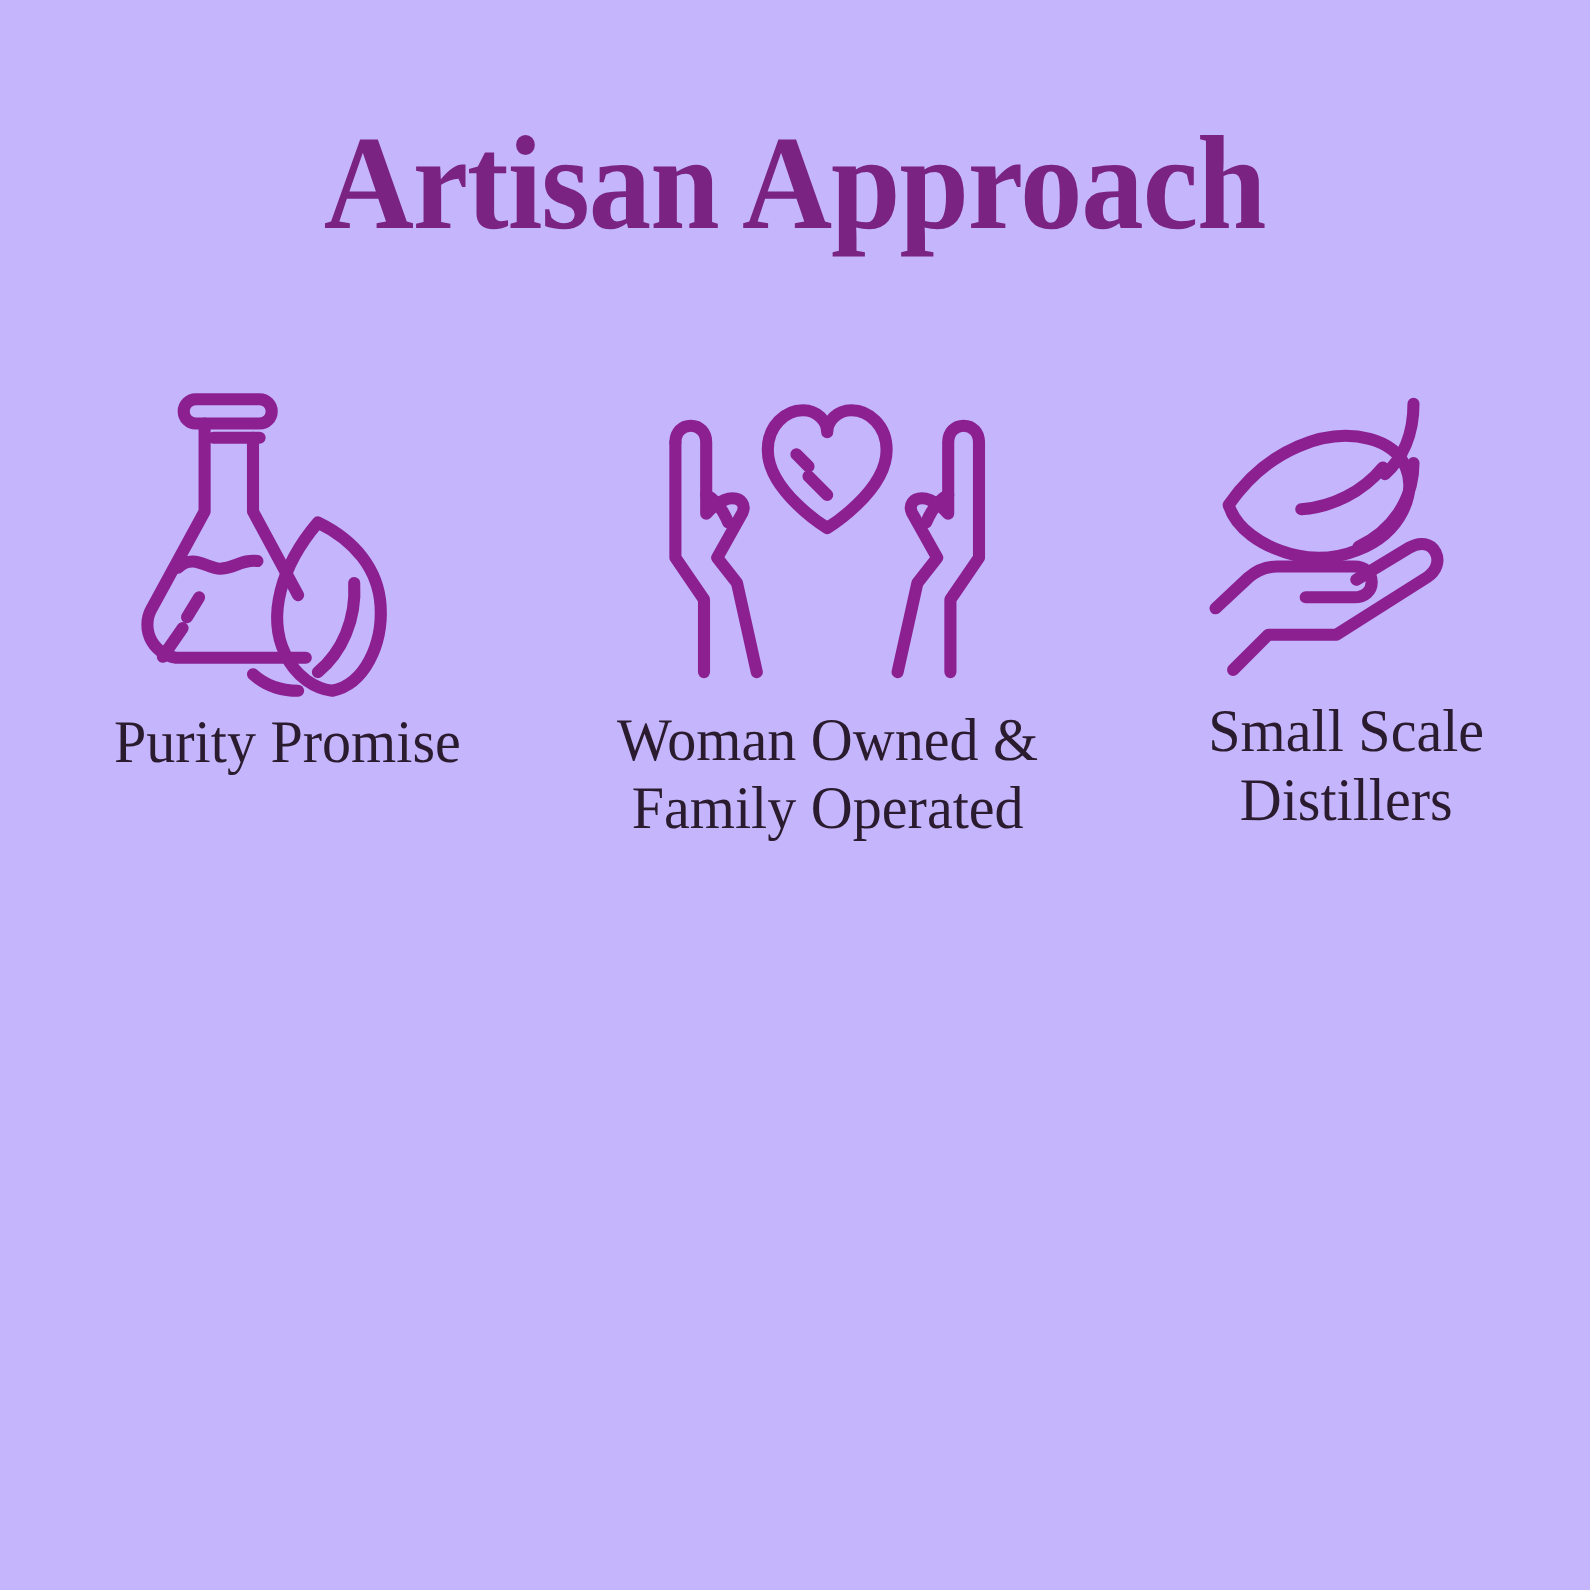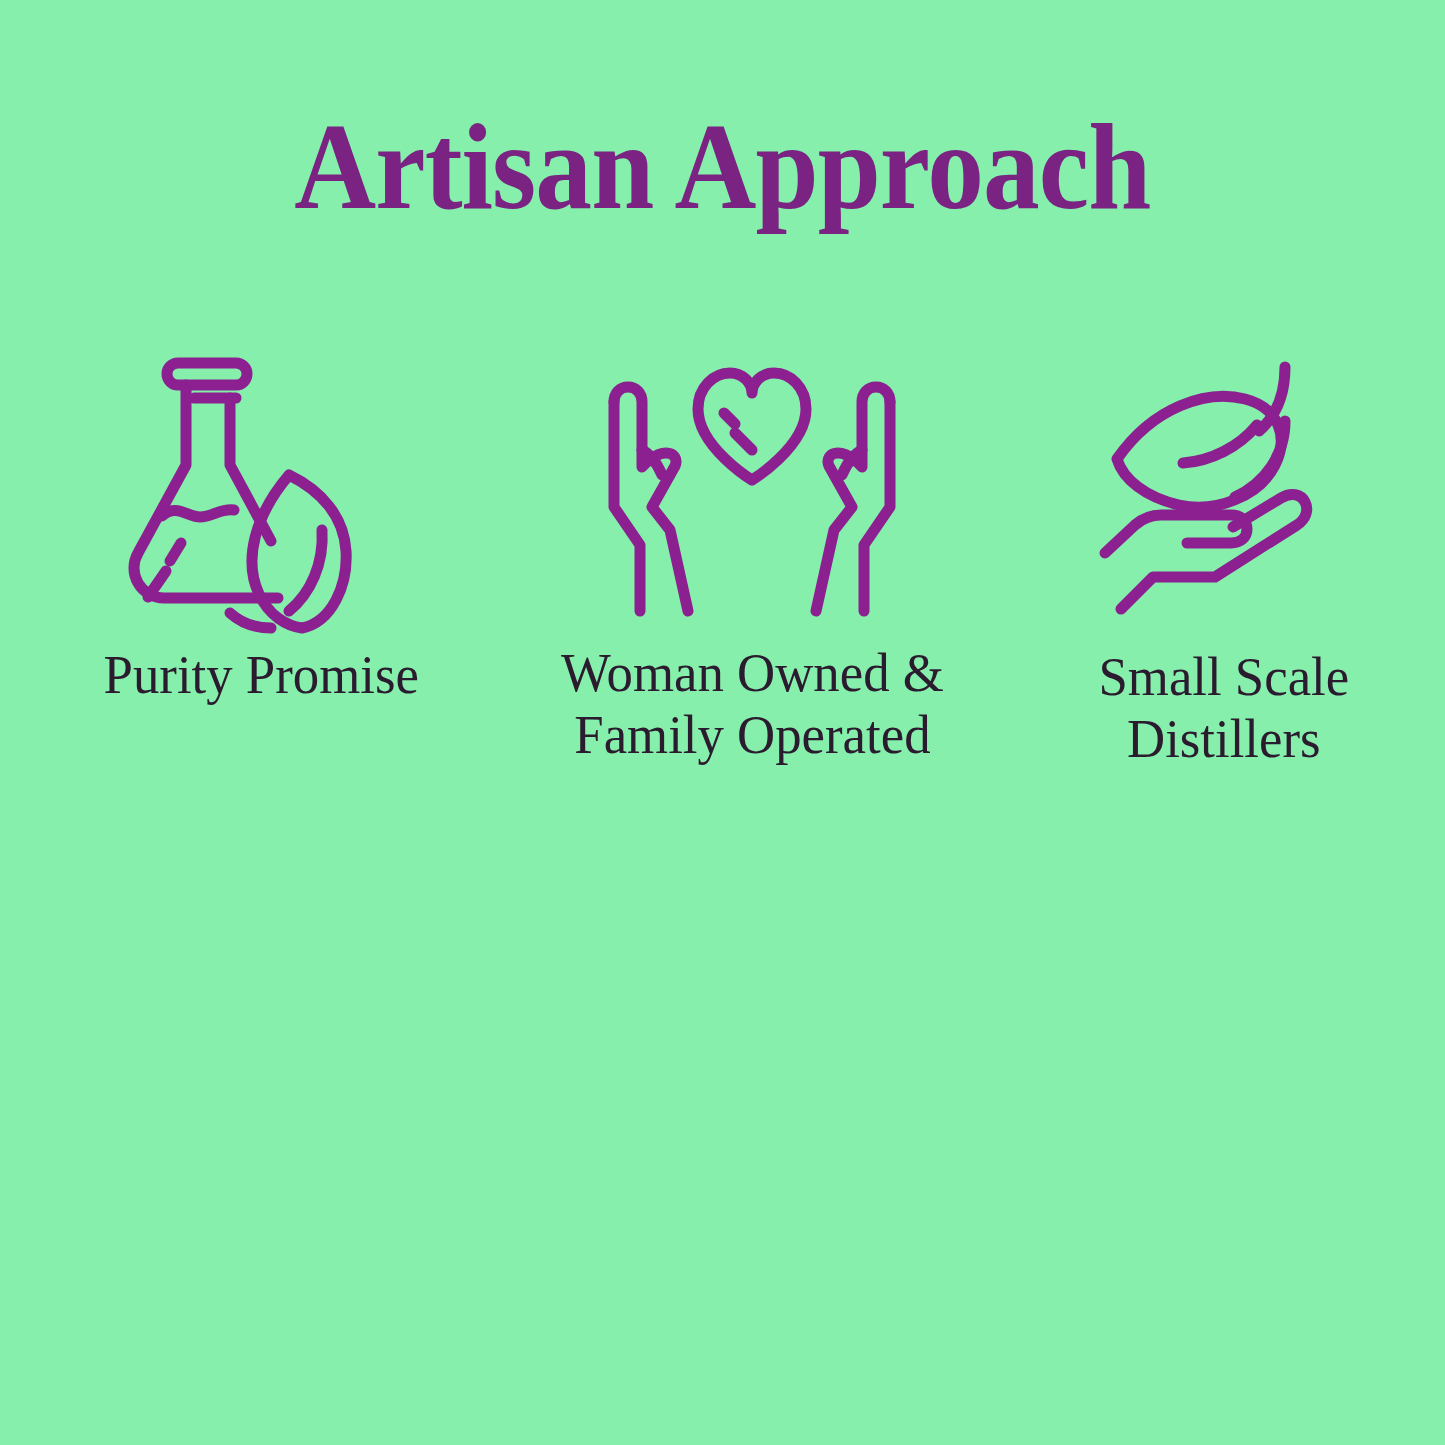--- a/index.html
+++ b/index.html
@@ -10,21 +10,21 @@
     width: 1445px;
     height: 1445px;
     background: #F7F6F5;
     font-family: "Liberation Serif", "DejaVu Serif", serif;
     overflow: hidden;
   }
   .page {
     position: relative;
     width: 1445px;
     height: 1445px;
-    background: #86efac;
+    background: #c4b5fd;
     box-sizing: border-box;
   }
 
   
   .title-wrap {
     position: absolute;
     top: 106px;
     left: 0;
     width: 1445px;
     text-align: center;
@@ -54,21 +54,21 @@
     grid-template-rows: 1fr 1fr;
   }
   .cell {
     display: flex;
     flex-direction: column;
     align-items: center;
     justify-content: flex-start;
   }
   .cell-tl { padding-left: 40px; }
   .cell-tr { padding-left: 60px; }
-  .cell-bl { padding-left: 40px; gap: 12px; }
+  .cell-bl { padding-left: 40px; }
   .cell-br { padding-left: 60px; }
 
   .icon-box {
     display: flex;
     align-items: center;
     justify-content: center;
     height: 300px;
     width: 320px;
   }
   .icon-box.row2 { height: 290px; }

